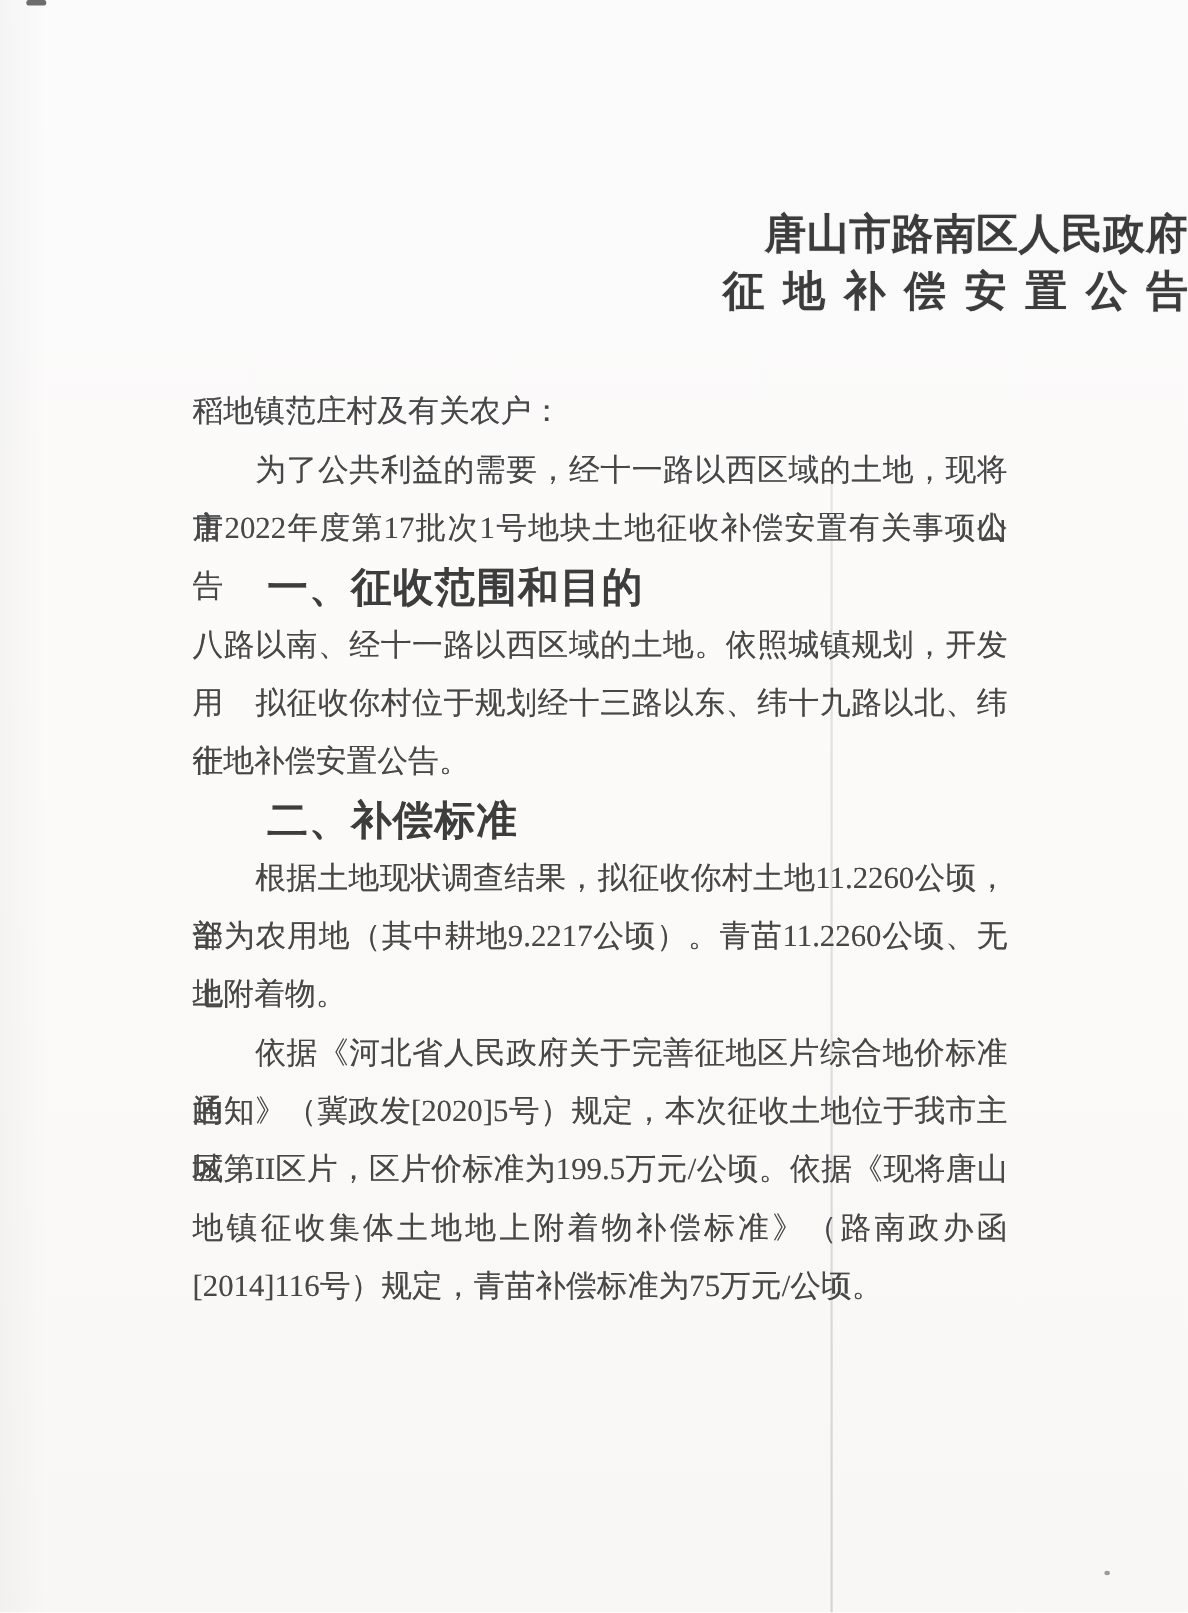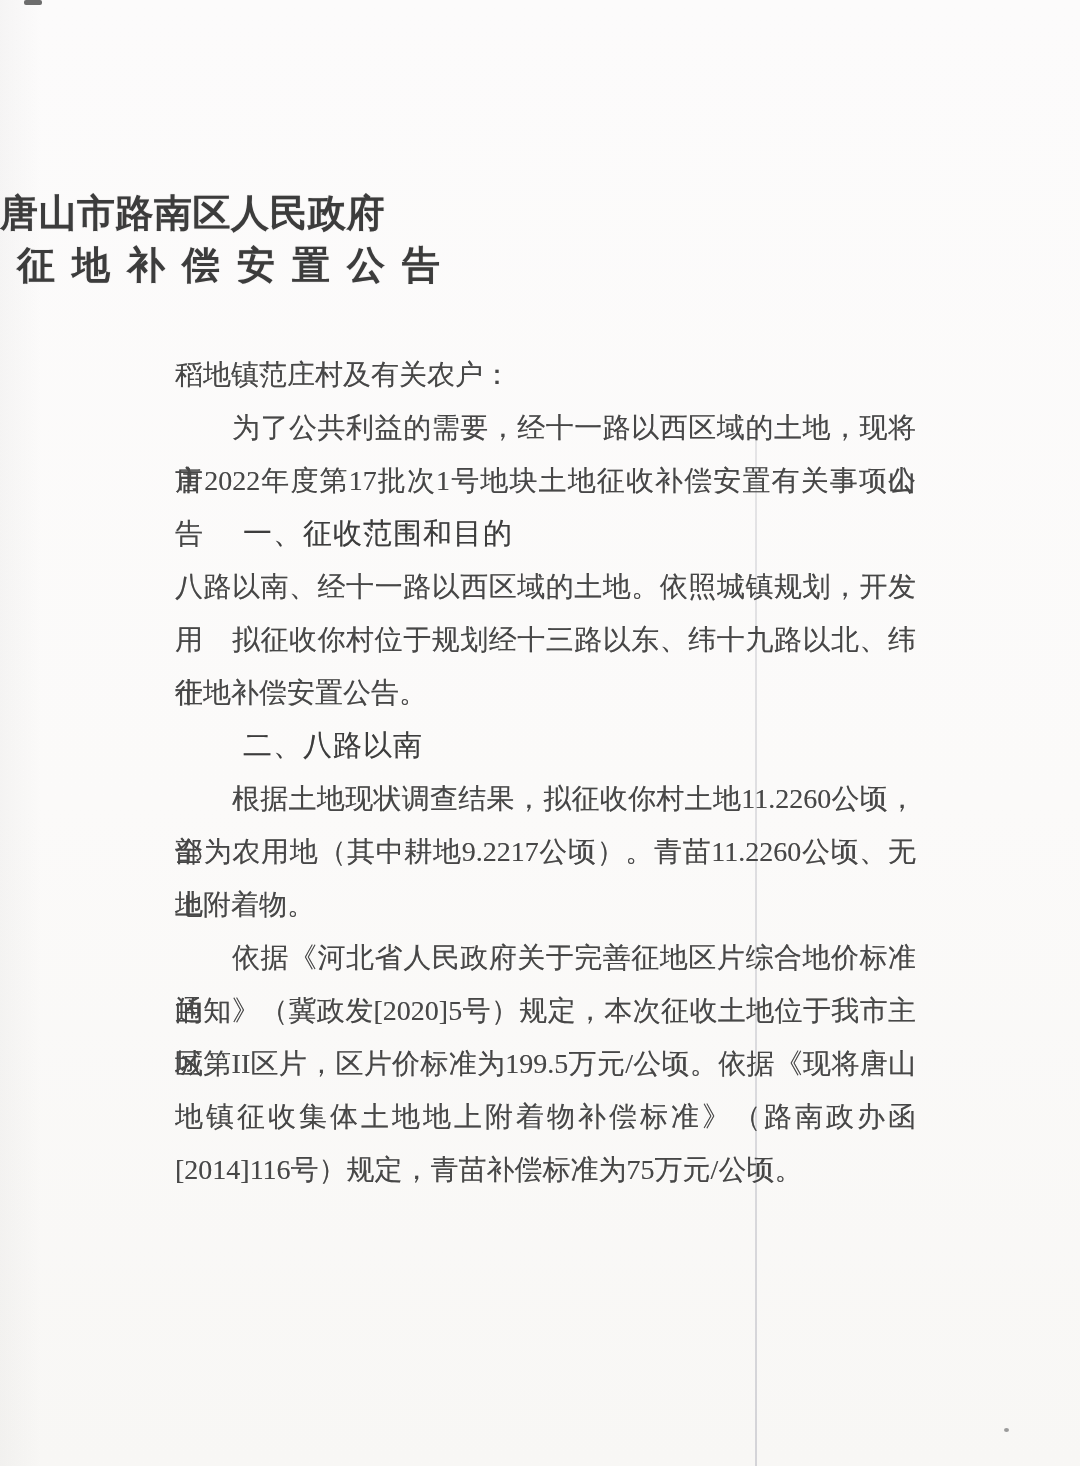--- a/index.html
+++ b/index.html
@@ -45,21 +45,21 @@
     left: 755px;
     top: 424px;
     width: 2px;
     height: 1042px;
     background: linear-gradient(180deg, rgba(210,210,214,0.55), rgba(200,200,206,0.75));
   }
   .title-line {
     position: absolute;
     left: 0;
     width: 1080px;
-    text-align: left;
+    text-align: right;
     font-weight: 700;
     font-size: 38px;
     line-height: 48px;
     color: #3c3c3c;
     text-shadow: 0 0 1px rgba(60,60,60,0.35);
     white-space: nowrap;
   }
   .title1 { top: 189px; letter-spacing: 0.5px; }
   .title2 { top: 241px; letter-spacing: 17px; padding-left: 17px; }
 
@@ -78,24 +78,24 @@
     white-space: nowrap;
   }
   .line.full {
     white-space: normal;
     text-align: justify;
     text-align-last: justify;
   }
   .line.indent   { text-indent: 57px; }
   .line.heading  {
     font-family: "Liberation Sans", "DejaVu Sans", sans-serif;
-    font-weight: 400;
+    font-weight: 700;
     color: #3d3d3d;
     text-indent: 68px;
-    font-size: 29px;
+    font-size: 37px;
     letter-spacing: 1px;
   }
 </style>
 </head>
 <body>
 
 <div class="page">
 
   <div class="edge-shade"></div>
   <div class="scan-speck-top"></div>
@@ -106,21 +106,21 @@
   <div class="title-line title2">征地补偿安置公告</div>
 
   <div class="body-text">
     <div class="line">稻地镇范庄村及有关农户：</div>
     <div class="line indent full">为了公共利益的需要，经十一路以西区域的土地，现将唐山</div>
     <div class="line full">市2022年度第17批次1号地块土地征收补偿安置有关事项公告</div>
     <div class="line heading">一、征收范围和目的</div>
     <div class="line full">八路以南、经十一路以西区域的土地。依照城镇规划，开发用</div>
     <div class="line indent full">拟征收你村位于规划经十三路以东、纬十九路以北、纬十</div>
     <div class="line">征地补偿安置公告。</div>
-    <div class="line heading">二、八路以南</div>
+    <div class="line heading">二、补偿标准</div>
     <div class="line indent full">根据土地现状调查结果，拟征收你村土地11.2260公顷，全</div>
     <div class="line full">部为农用地（其中耕地9.2217公顷）。青苗11.2260公顷、无地</div>
     <div class="line">上附着物。</div>
     <div class="line indent full">依据《河北省人民政府关于完善征地区片综合地价标准的</div>
     <div class="line full">通知》（冀政发[2020]5号）规定，本次征收土地位于我市主城</div>
     <div class="line full">区第II区片，区片价标准为199.5万元/公顷。依据《现将唐山</div>
     <div class="line full">地镇征收集体土地地上附着物补偿标准》（路南政办函</div>
     <div class="line">[2014]116号）规定，青苗补偿标准为75万元/公顷。</div>
   </div>
 

